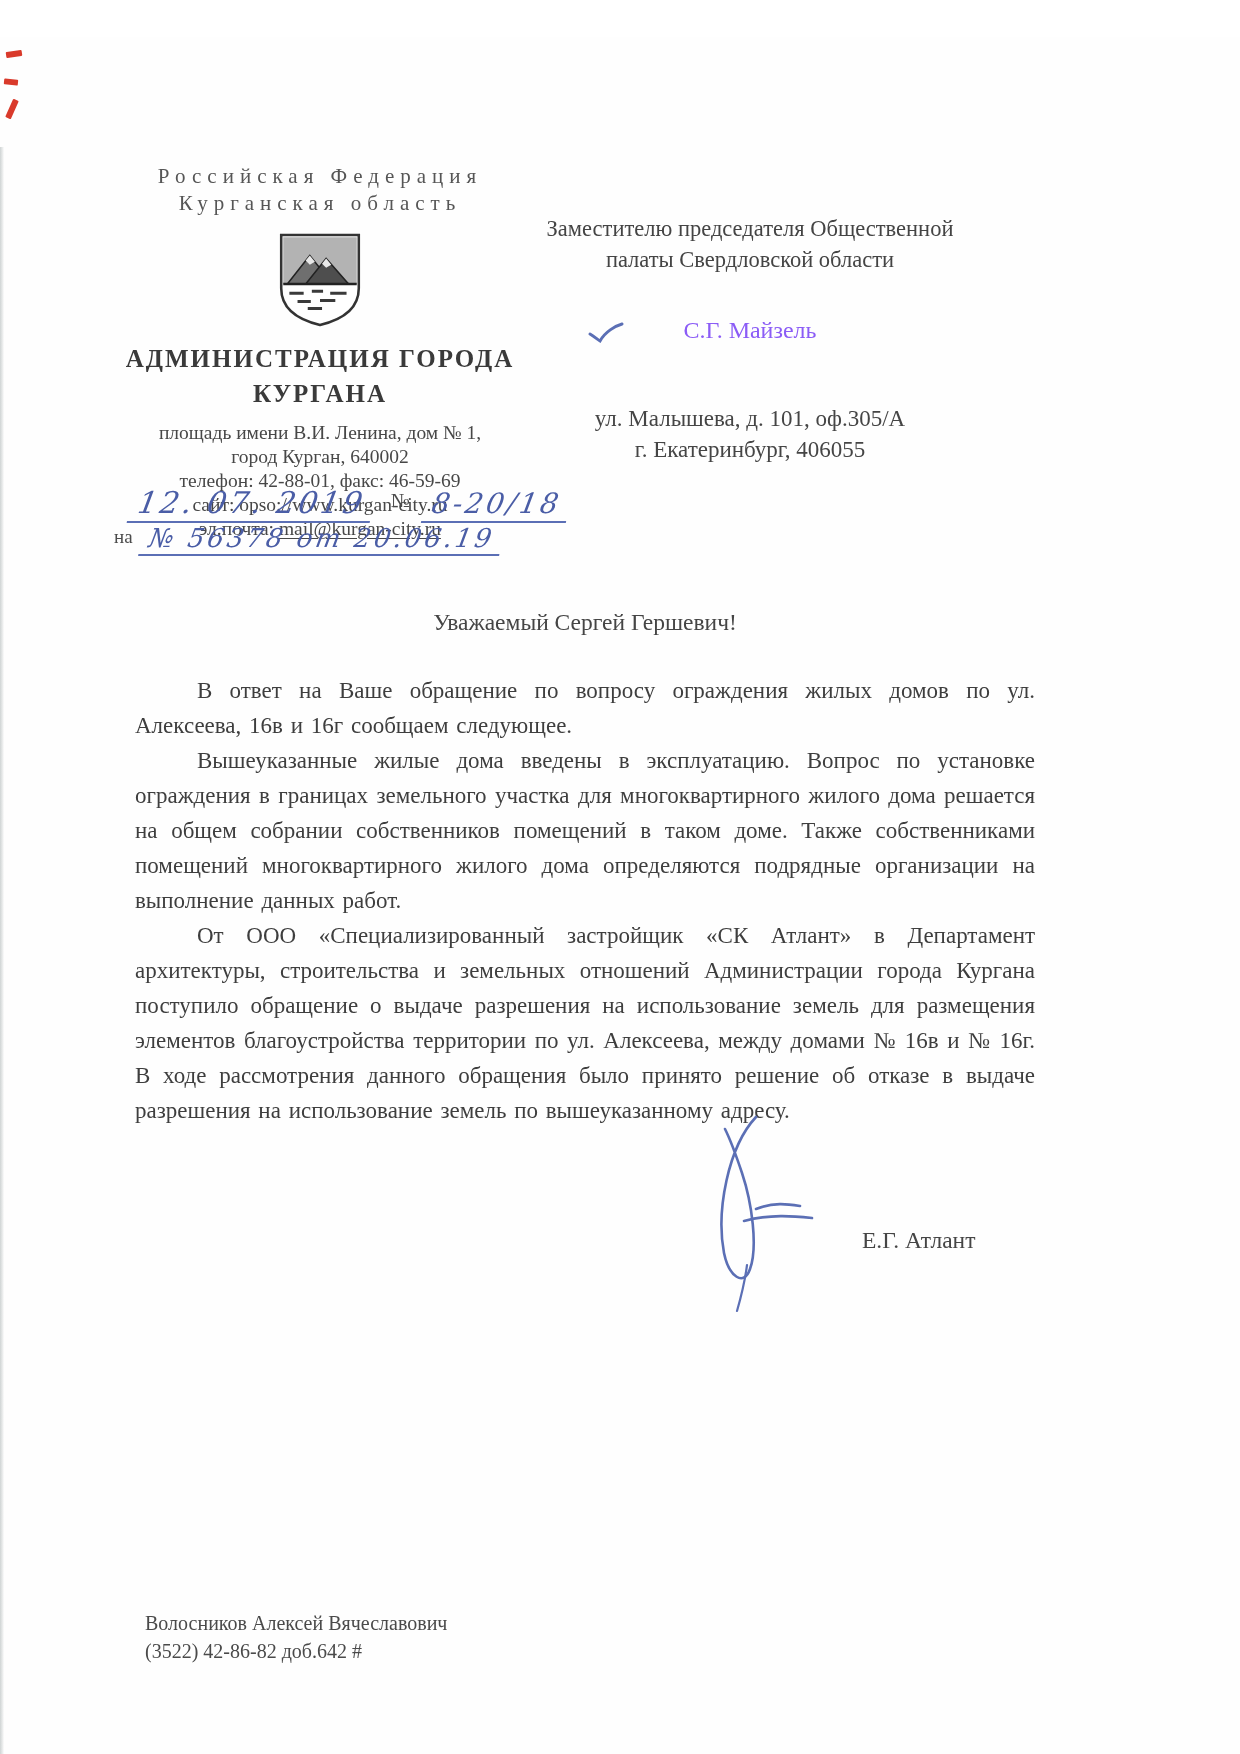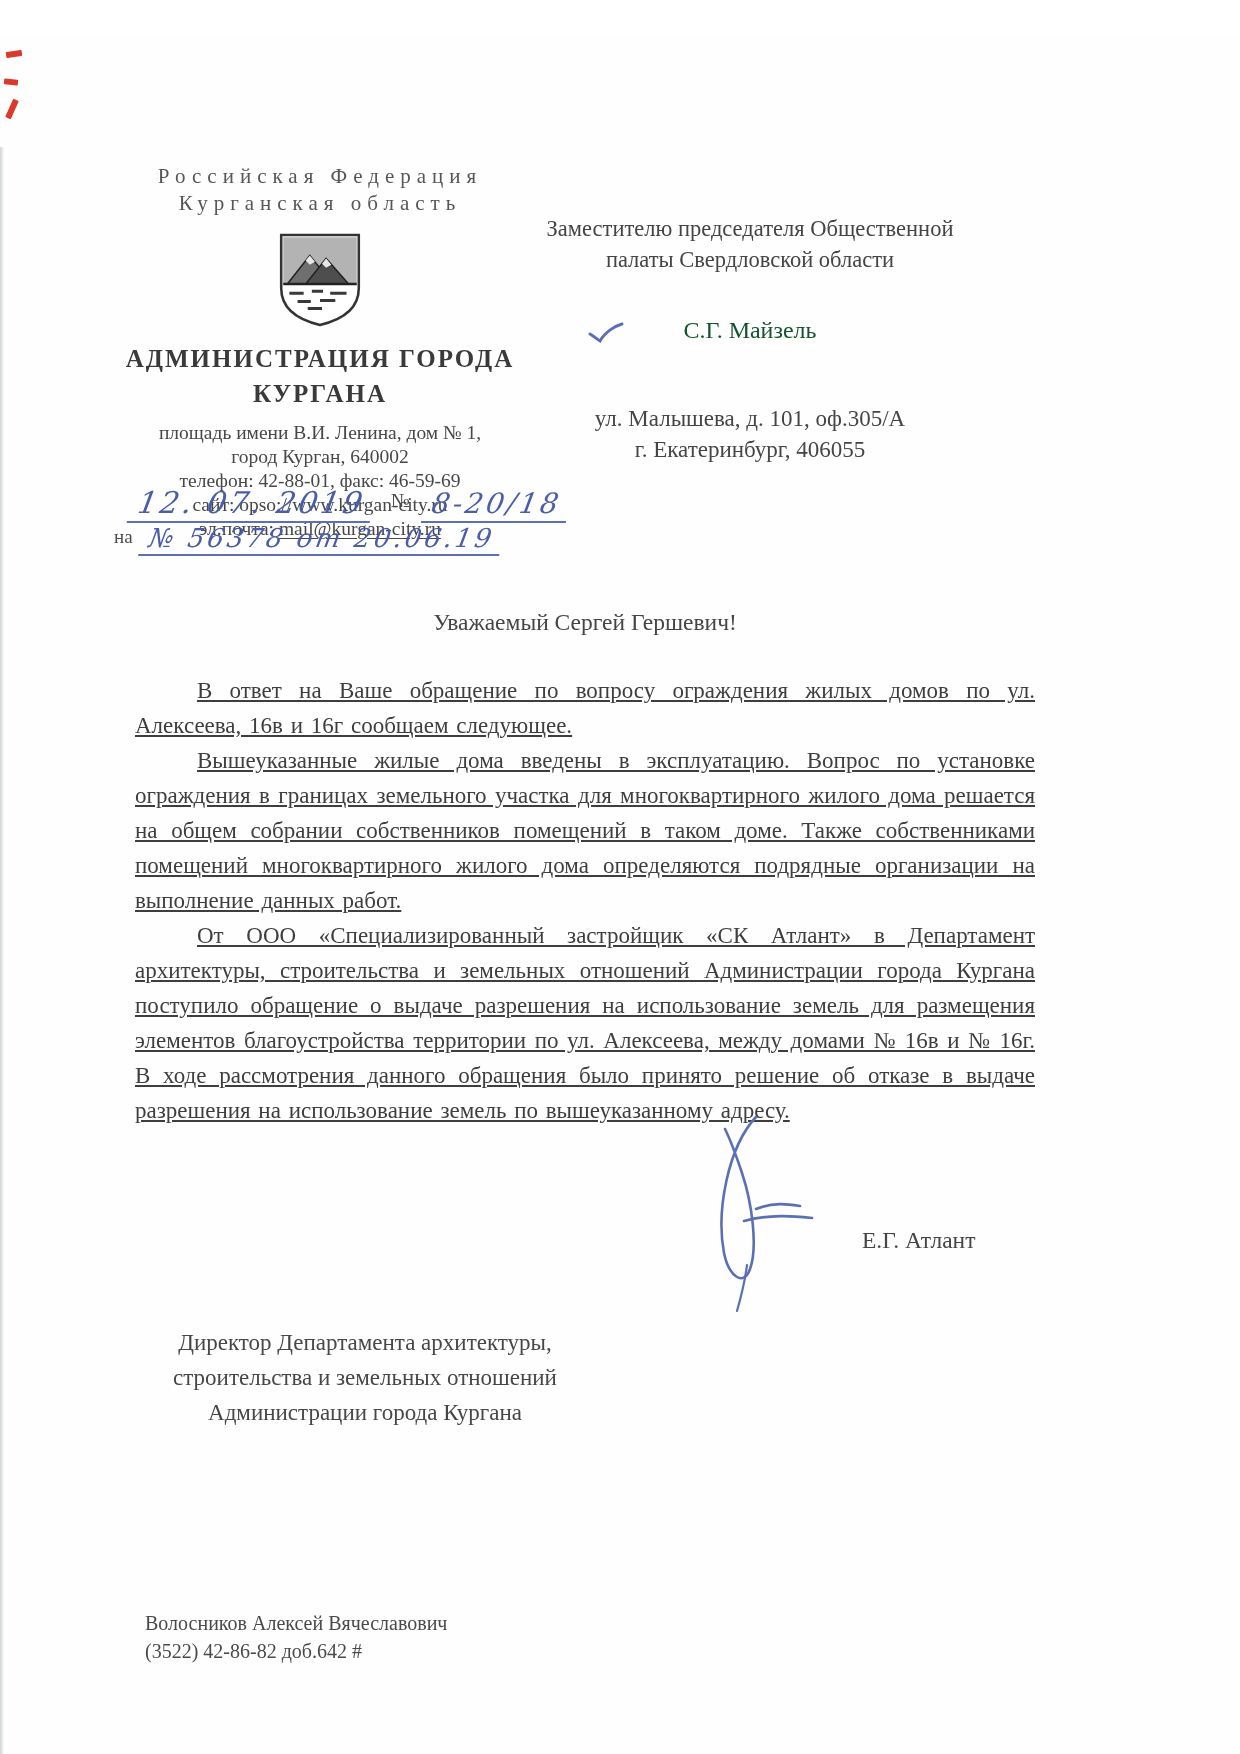--- a/index.html
+++ b/index.html
@@ -49,35 +49,34 @@
   .reg-line1 .number { font-size:28px; }
   .reg-line2 { position:absolute; left:114px; top:486px; white-space:nowrap; }
   .reg-line2 .printed { font-size:19px; color:#4c4c4c; margin-right:8px; vertical-align:4px; }
   .reg-line2 .reply { font-size:26px; }
 
   
   .addressee { position:absolute; left:505px; top:176px; width:490px; text-align:center; }
   .addr-line { font-size:22.5px; line-height:31px; color:#444444; }
   .addr-name-row { position:relative; margin-top:42px; height:34px; }
   .check-icon { position:absolute; left:82px; top:4px; width:38px; height:24px; }
-  .addr-name { font-size:24px; color:#14532d; }
+  .addr-name { font-size:24px; color:#8b5cf6; }
   .addr-loc { margin-top:52px; font-size:23px; line-height:31px; color:#454545; }
   .addr-email { text-decoration:underline; text-underline-offset:4px; }
 
   
   .salutation {
     position:absolute; left:135px; top:572px; width:900px;
     text-align:center; font-size:23.5px; color:#454545;
   }
   .body-text { position:absolute; left:135px; top:636px; width:900px; }
   .body-text p {
     margin:0; text-align:justify; text-indent:62px;
     font-size:23px; line-height:35px; color:#3e3e3e;
     word-spacing:2px;
-    text-decoration:underline;
   }
 
   
   .sig-title {
     position:absolute; left:140px; top:1288px; width:450px;
     text-align:center; font-size:23px; line-height:35px; color:#474747;
   }
   .sig-stroke { position:absolute; left:660px; top:1076px; width:170px; height:200px; }
   .sig-name { position:absolute; left:862px; top:1190px; font-size:23.5px; color:#454545; }
 
@@ -144,25 +143,20 @@
   </div>
 
   <div class="salutation">Уважаемый Сергей Гершевич!</div>
 
   <div class="body-text">
     <p>В ответ на Ваше обращение по вопросу ограждения жилых домов по ул. Алексеева, 16в и 16г сообщаем следующее.</p>
     <p>Вышеуказанные жилые дома введены в эксплуатацию. Вопрос по установке ограждения в границах земельного участка для многоквартирного жилого дома решается на общем собрании собственников помещений в таком доме. Также собственниками помещений многоквартирного жилого дома определяются подрядные организации на выполнение данных работ.</p>
     <p>От ООО «Специализированный застройщик «СК Атлант» в Департамент архитектуры, строительства и земельных отношений Администрации города Кургана поступило обращение о выдаче разрешения на использование земель для размещения элементов благоустройства территории по ул. Алексеева, между домами № 16в и № 16г. В ходе рассмотрения данного обращения было принято решение об отказе в выдаче разрешения на использование земель по вышеуказанному адресу.</p>
   </div>
 
-  <div class="sig-title">
-    <div>Директор Департамента архитектуры,</div>
-    <div>строительства и земельных отношений</div>
-    <div>Администрации города Кургана</div>
-  </div>
 
   <svg class="sig-stroke" viewBox="0 0 170 200">
     <path d="M96 4 C68 34 56 98 64 140 C69 164 84 174 90 156 C98 134 92 90 82 60 C76 42 70 26 65 16" stroke="#5b6fb5" stroke-width="2.6" fill="none" stroke-linecap="round"></path>
     <path d="M87 152 C85 168 81 184 77 198" stroke="#5b6fb5" stroke-width="2.2" fill="none" stroke-linecap="round"></path>
     <path d="M96 96 C114 89 127 91 140 93" stroke="#5b6fb5" stroke-width="2.6" fill="none" stroke-linecap="round"></path>
     <path d="M84 108 C110 101 133 103 152 105" stroke="#5b6fb5" stroke-width="2.6" fill="none" stroke-linecap="round"></path>
   </svg>
 
   <div class="sig-name">Е.Г. Атлант</div>
 

